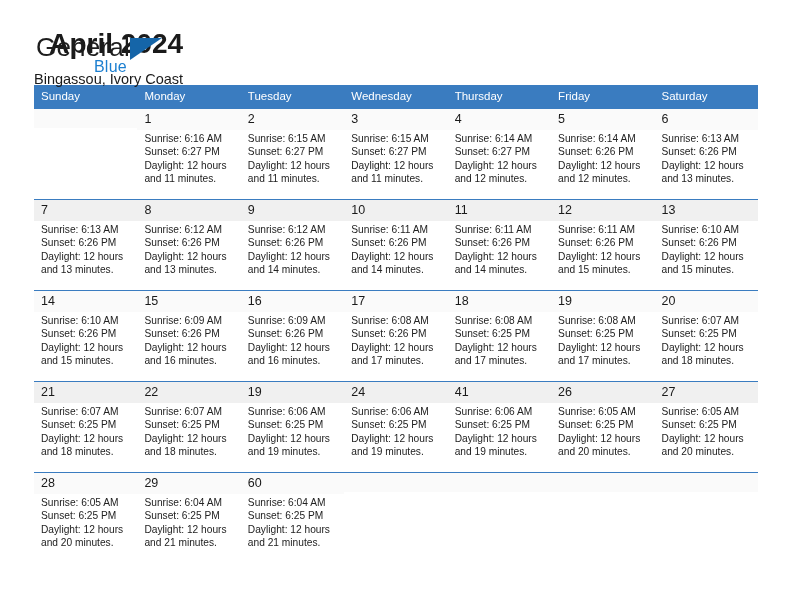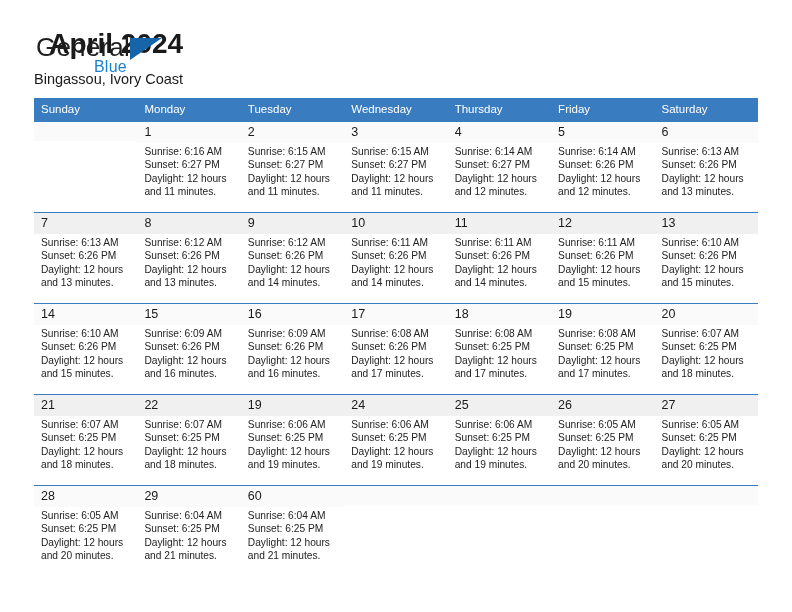--- a/index.html
+++ b/index.html
@@ -22,21 +22,21 @@
                 line-height: 1; position: absolute; left: 60px; top: 33px; }
   .brand-tri { position: absolute; left: 96px; top: 12px;
                width: 0; height: 0;
                border-left: 32px solid #1565a8;
                border-bottom: 22px solid transparent; }
   .titlewrap { text-align: right; padding-top: 2px; }
   .month-title { font-size: 28px; font-weight: bold; color: #1a1a1a; line-height: 1.15; }
   .location { font-size: 14.5px; color: #1a1a1a; margin-top: 11px; }
 
   
-  .cal { width: 724px; margin-top: 20px; border-collapse: collapse; table-layout: fixed; }
+  .cal { width: 724px; margin-top: 7px; border-collapse: collapse; table-layout: fixed; }
   .cal th {
     background: #3a7cc0; color: #ffffff;
     font-size: 11.5px; font-weight: normal; text-align: left;
     padding: 5px 0 6px 7px; height: 22px;
   }
   .cal td { vertical-align: top; width: 103.4px; padding: 0; }
   tr.week { }
   tr.week > td { border-top: 1px solid #3a7cc0; }
   tr.week.shaded > td .daynum-band { background: #f0f0f0; }
   tr.week > td .daynum-band { background: #fafafa; }
@@ -399,21 +399,21 @@
                 <div>Sunrise: 6:06 AM</div>
                 <div>Sunset: 6:25 PM</div>
                 <div>Daylight: 12 hours</div>
                 <div>and 19 minutes.</div>
               </div>
             </div>
           </td>
           <td>
             <div class="cell">
               <div class="daynum-band">
-                <div class="daynum">25</div>
+                <div class="daynum">41</div>
               </div>
               <div class="lines">
                 <div>Sunrise: 6:06 AM</div>
                 <div>Sunset: 6:25 PM</div>
                 <div>Daylight: 12 hours</div>
                 <div>and 19 minutes.</div>
               </div>
             </div>
           </td>
           <td>

